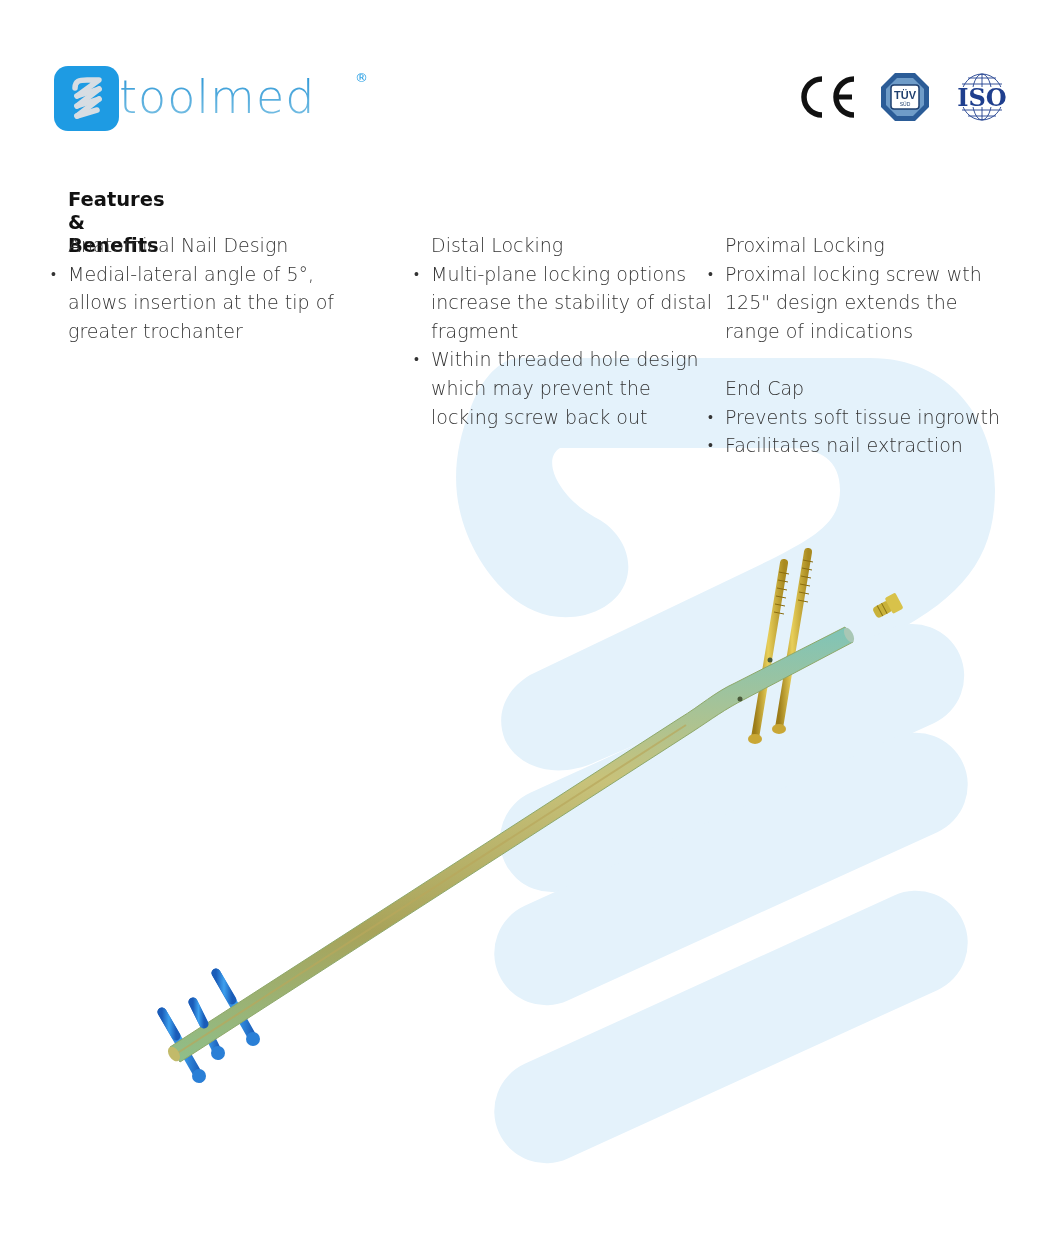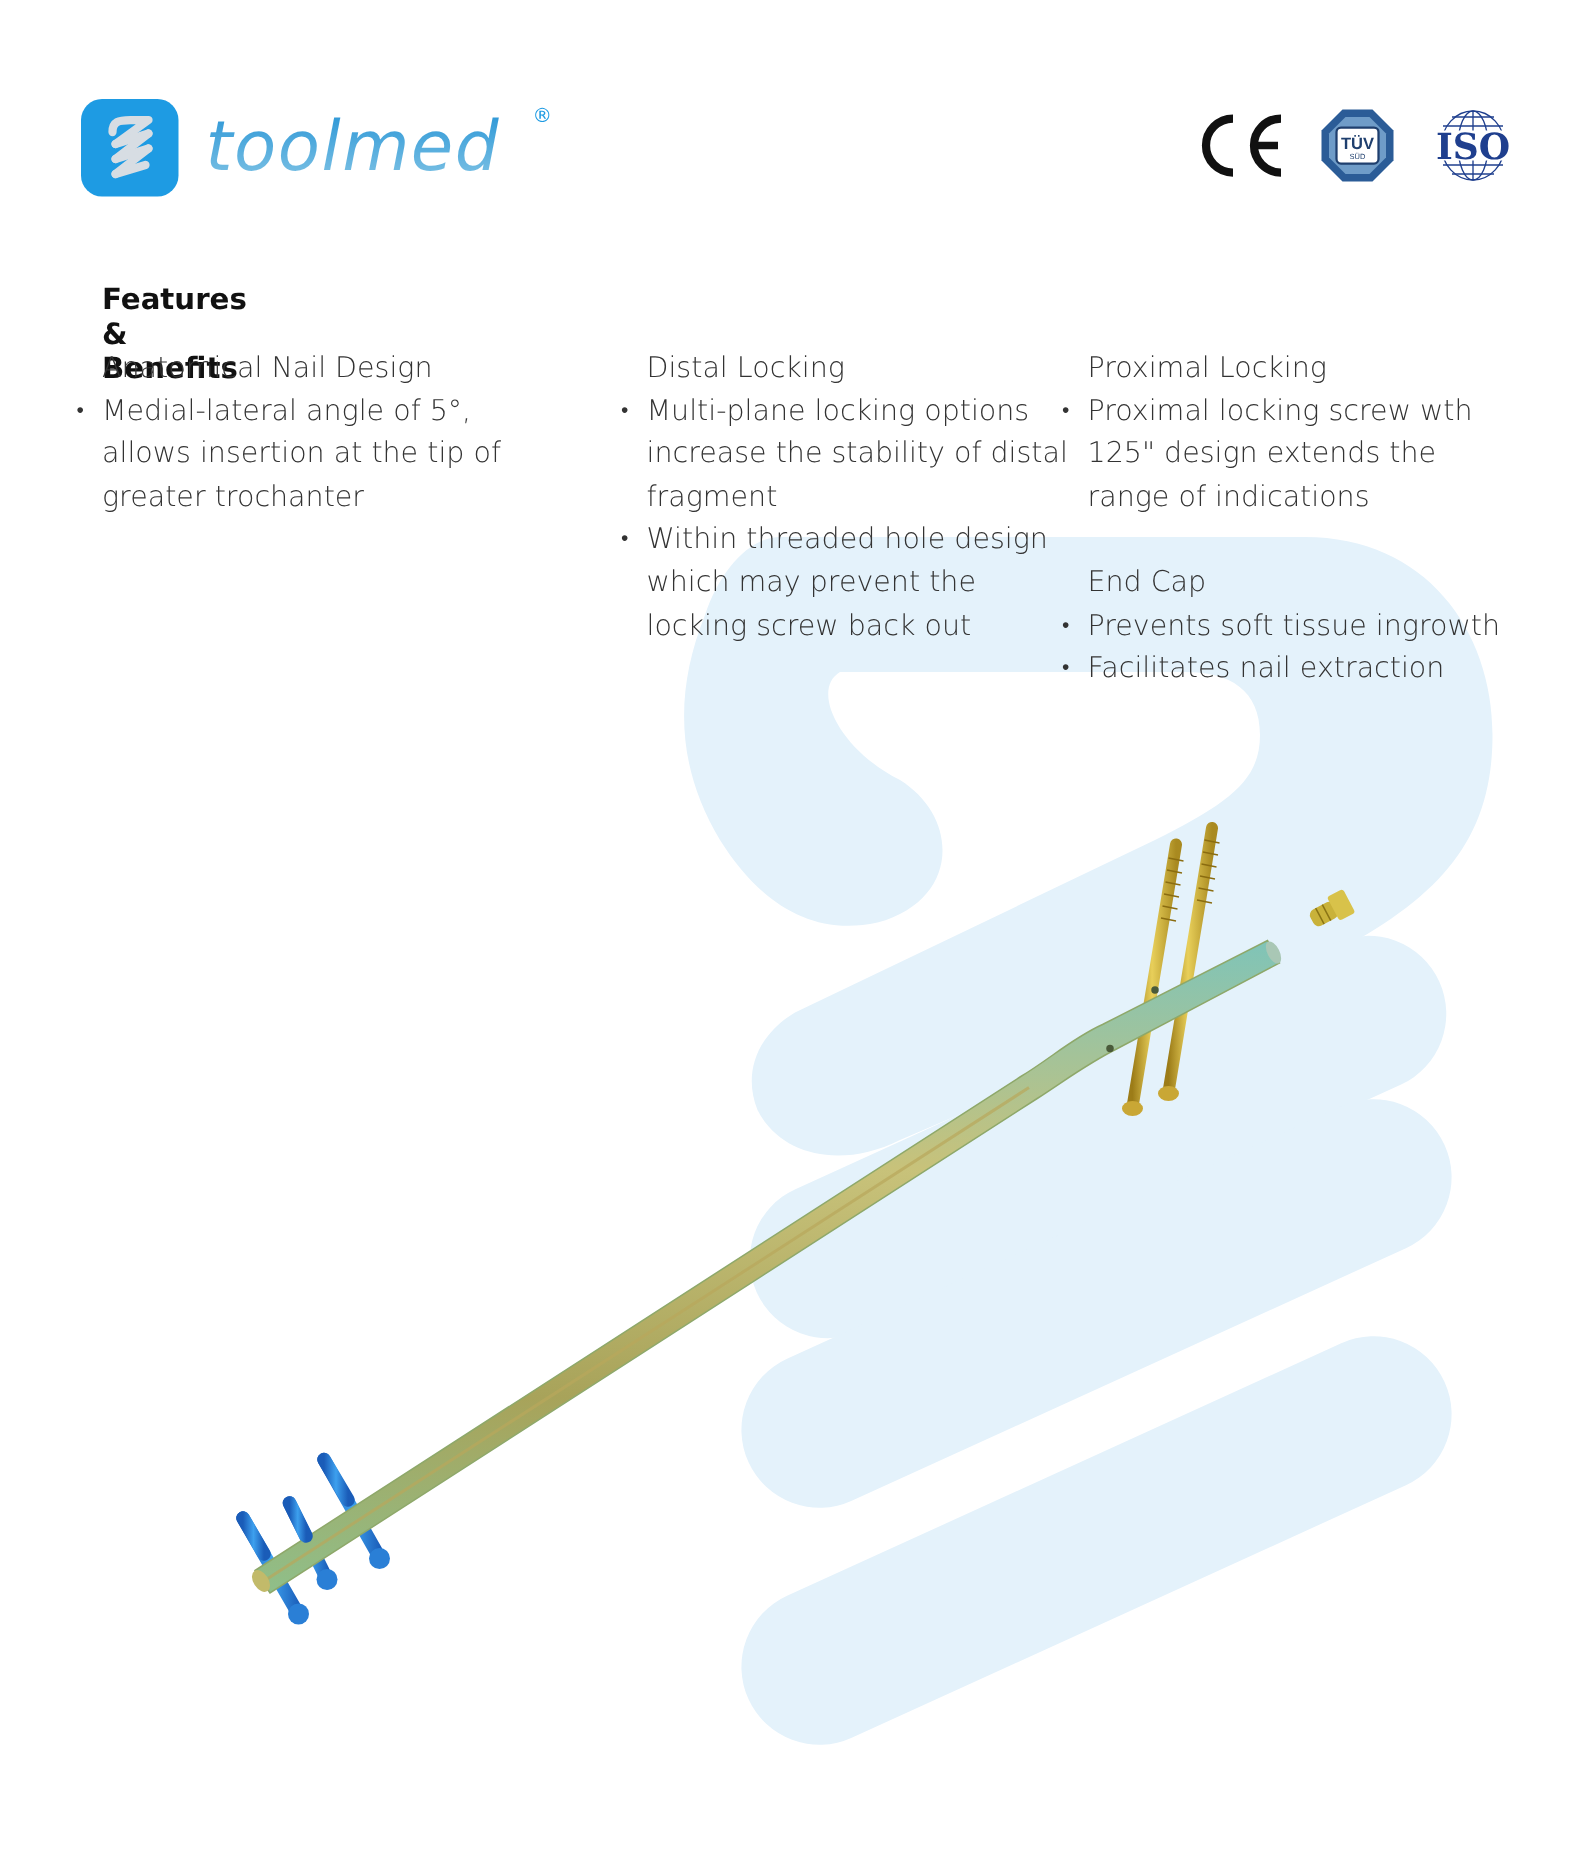--- a/index.html
+++ b/index.html
@@ -5,22 +5,22 @@
     * { box-sizing: border-box; margin: 0; padding: 0; }
     html, body { width: 1060px; height: 1240px; background: #ffffff; overflow: hidden; }
     body { position: relative; font-family: "DejaVu Sans", "Liberation Sans", sans-serif; color: #2b2b2b; }
 
     .bg-shape { position: absolute; left: 0; top: 0; width: 1060px; height: 1240px; z-index: 0; }
     .product-art { position: absolute; left: 0; top: 0; width: 1060px; height: 1240px; z-index: 2; }
 
     .header { position: absolute; left: 0; top: 0; width: 1060px; height: 160px; z-index: 3; }
     .logo { position: absolute; left: 54px; top: 66px; display: flex; align-items: center; }
     .logo-icon { width: 65px; height: 65px; border-radius: 14px; background: #1e9be3; display: flex; align-items: center; justify-content: center; }
-    .logo-word { margin-left: 18px; font-family: "DejaVu Sans", sans-serif; font-size: 46px; font-weight: 300; letter-spacing: 1px; color: #3aa2d8; line-height: 1; position: relative; top: -2px;
-      background: linear-gradient(180deg, #2b96d6 0%, #7cc1e4 100%); -webkit-background-clip: text; background-clip: text; font-style: italic; -webkit-text-fill-color: transparent; }
+    .logo-word { margin-left: 0; font-family: "DejaVu Sans", sans-serif; font-size: 46px; font-weight: 300; letter-spacing: 1px; color: #3aa2d8; line-height: 1; position: relative; top: -2px;
+      background: linear-gradient(180deg, #2b96d6 0%, #7cc1e4 100%); -webkit-background-clip: text; background-clip: text; -webkit-text-fill-color: transparent; }
     .logo-reg { position: absolute; left: 355px; top: 70px; font-size: 13px; color: #1e9be3; }
 
     .certs { position: absolute; right: 48px; top: 72px; display: flex; align-items: center; gap: 22px; }
 
     .content { position: absolute; left: 0; top: 0; z-index: 3; }
     .section-title { position: absolute; left: 68px; top: 188px; font-size: 19.5px; font-weight: bold; color: #111; }
 
     .col { position: absolute; top: 231px; font-size: 19px; line-height: 28.6px; color: #333; font-weight: 300; }
     .col-1 { left: 68px; width: 300px; }
     .col-2 { left: 431px; width: 290px; }

